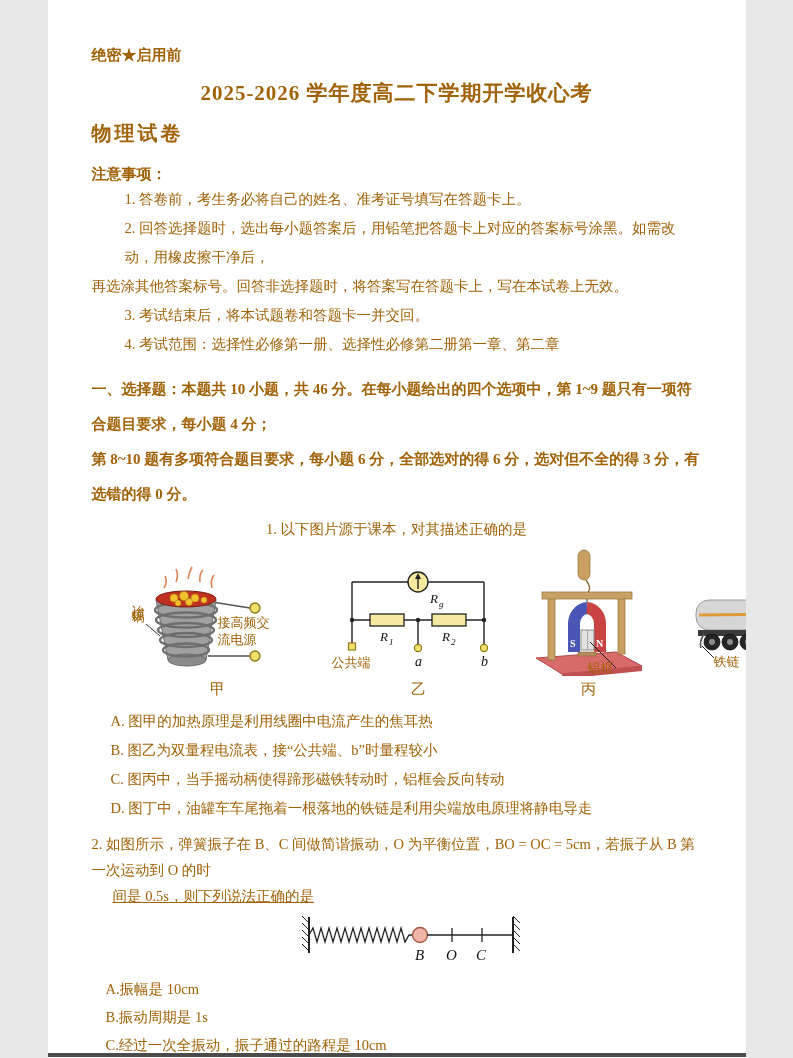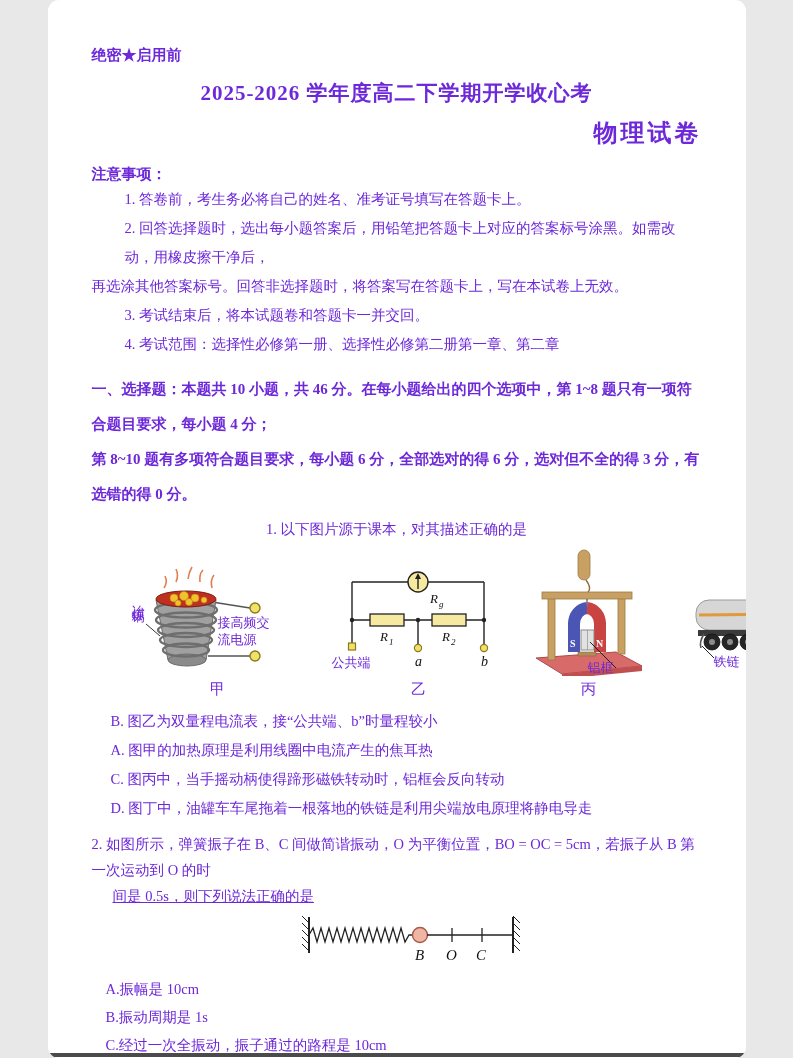--- a/index.html
+++ b/index.html
@@ -1,26 +1,25 @@
 <!DOCTYPE html>
 <html><head>
 <meta charset="utf-8">
 <style>
   html,body { margin:0; padding:0; background:#e8e8e8; }
   .page {
     position:relative; width:698px; height:1058px; margin:0 auto;
     background:#ffffff; overflow:hidden;
     font-family:"Liberation Serif","DejaVu Serif",serif;
-    color:#6d28d9;
-    border-radius:11px;
+    color:#a16207;
   }
   .content { padding:0 44px; }
   .classification { padding-top:46px; font-size:15px; font-weight:bold; }
   .title { text-align:center; font-size:21px; font-weight:bold; margin:14px 0 0 0; letter-spacing:1px; line-height:28px; }
-  .subtitle { text-align:right; font-size:24px; font-weight:bold; margin:8px 0 0 0; letter-spacing:3px; line-height:36px; }
+  .subtitle { text-align:left; font-size:20px; font-weight:bold; margin:8px 0 0 0; letter-spacing:3px; line-height:36px; }
   .notice-heading { font-size:15px; font-weight:bold; margin-top:12px; line-height:22px; }
   .nline { font-size:14.5px; line-height:29px; }
   .ind { padding-left:33px; }
   .section-heading { font-weight:bold; font-size:15px; line-height:35px; }
   .section-heading.first { margin-top:13px; }
   .stem { font-size:14.5px; line-height:26px; }
   .stem.q1 { margin-top:4px;text-align:center; }
   .hangline { padding-left:21px;text-decoration:underline; }
   .qblock { margin-top:8px; }
 
@@ -56,21 +55,21 @@
 
     <div>
       <div class="notice-heading">注意事项：</div>
       <div class="nline ind">1. 答卷前，考生务必将自己的姓名、准考证号填写在答题卡上。</div>
       <div class="nline ind">2. 回答选择题时，选出每小题答案后，用铅笔把答题卡上对应的答案标号涂黑。如需改动，用橡皮擦干净后，</div>
       <div class="nline">再选涂其他答案标号。回答非选择题时，将答案写在答题卡上，写在本试卷上无效。</div>
       <div class="nline ind">3. 考试结束后，将本试题卷和答题卡一并交回。</div>
       <div class="nline ind">4. 考试范围：选择性必修第一册、选择性必修第二册第一章、第二章</div>
     </div>
 
-    <div class="section-heading first">一、选择题：本题共 10 小题，共 46 分。在每小题给出的四个选项中，第 1~8 题只有一项符合题目要求，每小题 4 分；</div>
+    <div class="section-heading first">一、选择题：本题共 10 小题，共 46 分。在每小题给出的四个选项中，第 1~9 题只有一项符合题目要求，每小题 4 分；</div>
     <div class="section-heading">第 8~10 题有多项符合题目要求，每小题 6 分，全部选对的得 6 分，选对但不全的得 3 分，有选错的得 0 分。</div>
 
     <div class="stem q1">1. 以下图片源于课本，对其描述正确的是</div>
 
     <div class="figrow">
 
       <div class="fig fig-jia">
         <svg width="196" height="114" viewBox="0 0 196 114">
 
           <g stroke="#e08050" stroke-width="1.6" fill="none">
@@ -222,22 +221,22 @@
           </g>
 
           <line x1="24" y1="88" x2="12" y2="76" stroke="#222" stroke-width="1"></line>
         </svg>
         <div class="flabel" style="left:24px; top:83px;">铁链</div>
         <div class="figcap">丁</div>
       </div>
     </div>
 
     <div class="options options-q1">
+      <div class="opt">A. 图甲的加热原理是利用线圈中电流产生的焦耳热</div>
       <div class="opt">B. 图乙为双量程电流表，接“公共端、b”时量程较小</div>
-      <div class="opt">A. 图甲的加热原理是利用线圈中电流产生的焦耳热</div>
       <div class="opt">C. 图丙中，当手摇动柄使得蹄形磁铁转动时，铝框会反向转动</div>
       <div class="opt">D. 图丁中，油罐车车尾拖着一根落地的铁链是利用尖端放电原理将静电导走</div>
     </div>
 
     <div class="qblock">
       <div class="stem">2. 如图所示，弹簧振子在 B、C 间做简谐振动，O 为平衡位置，BO = OC = 5cm，若振子从 B 第一次运动到 O 的时</div>
       <div class="stem hangline">间是 0.5s，则下列说法正确的是</div>
 
       <div class="springfig">
         <svg width="232" height="50" viewBox="0 0 232 50">

